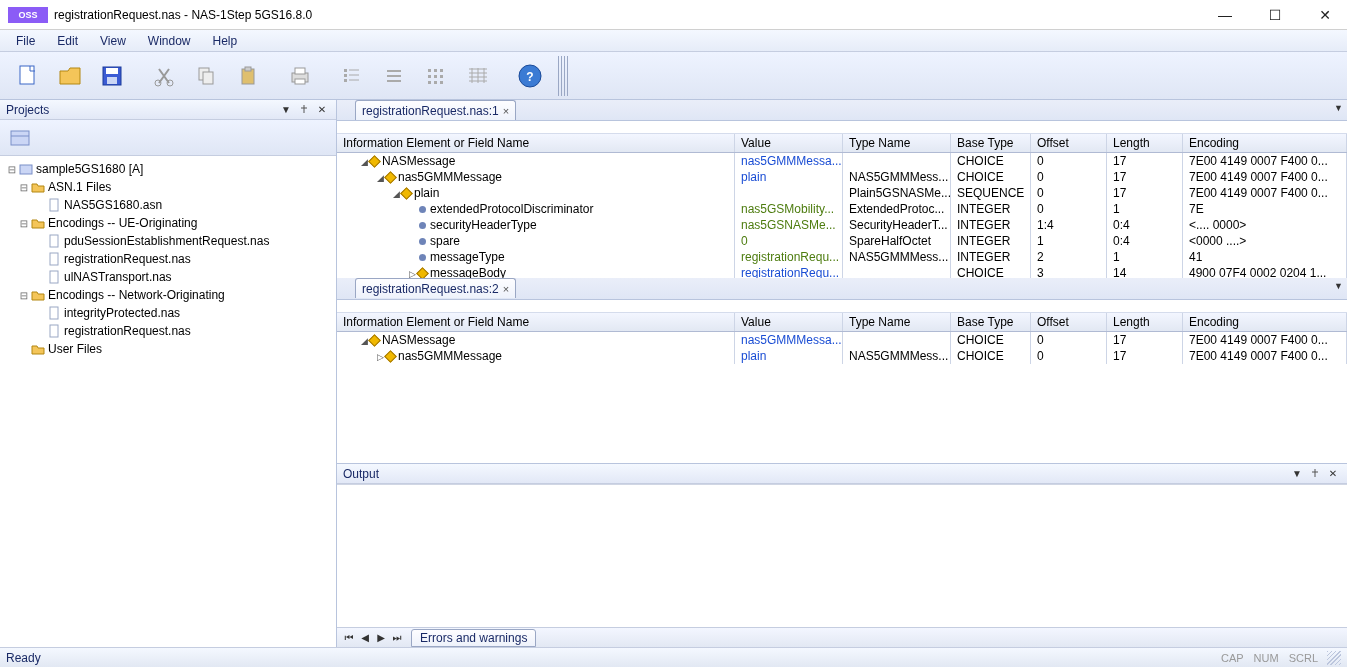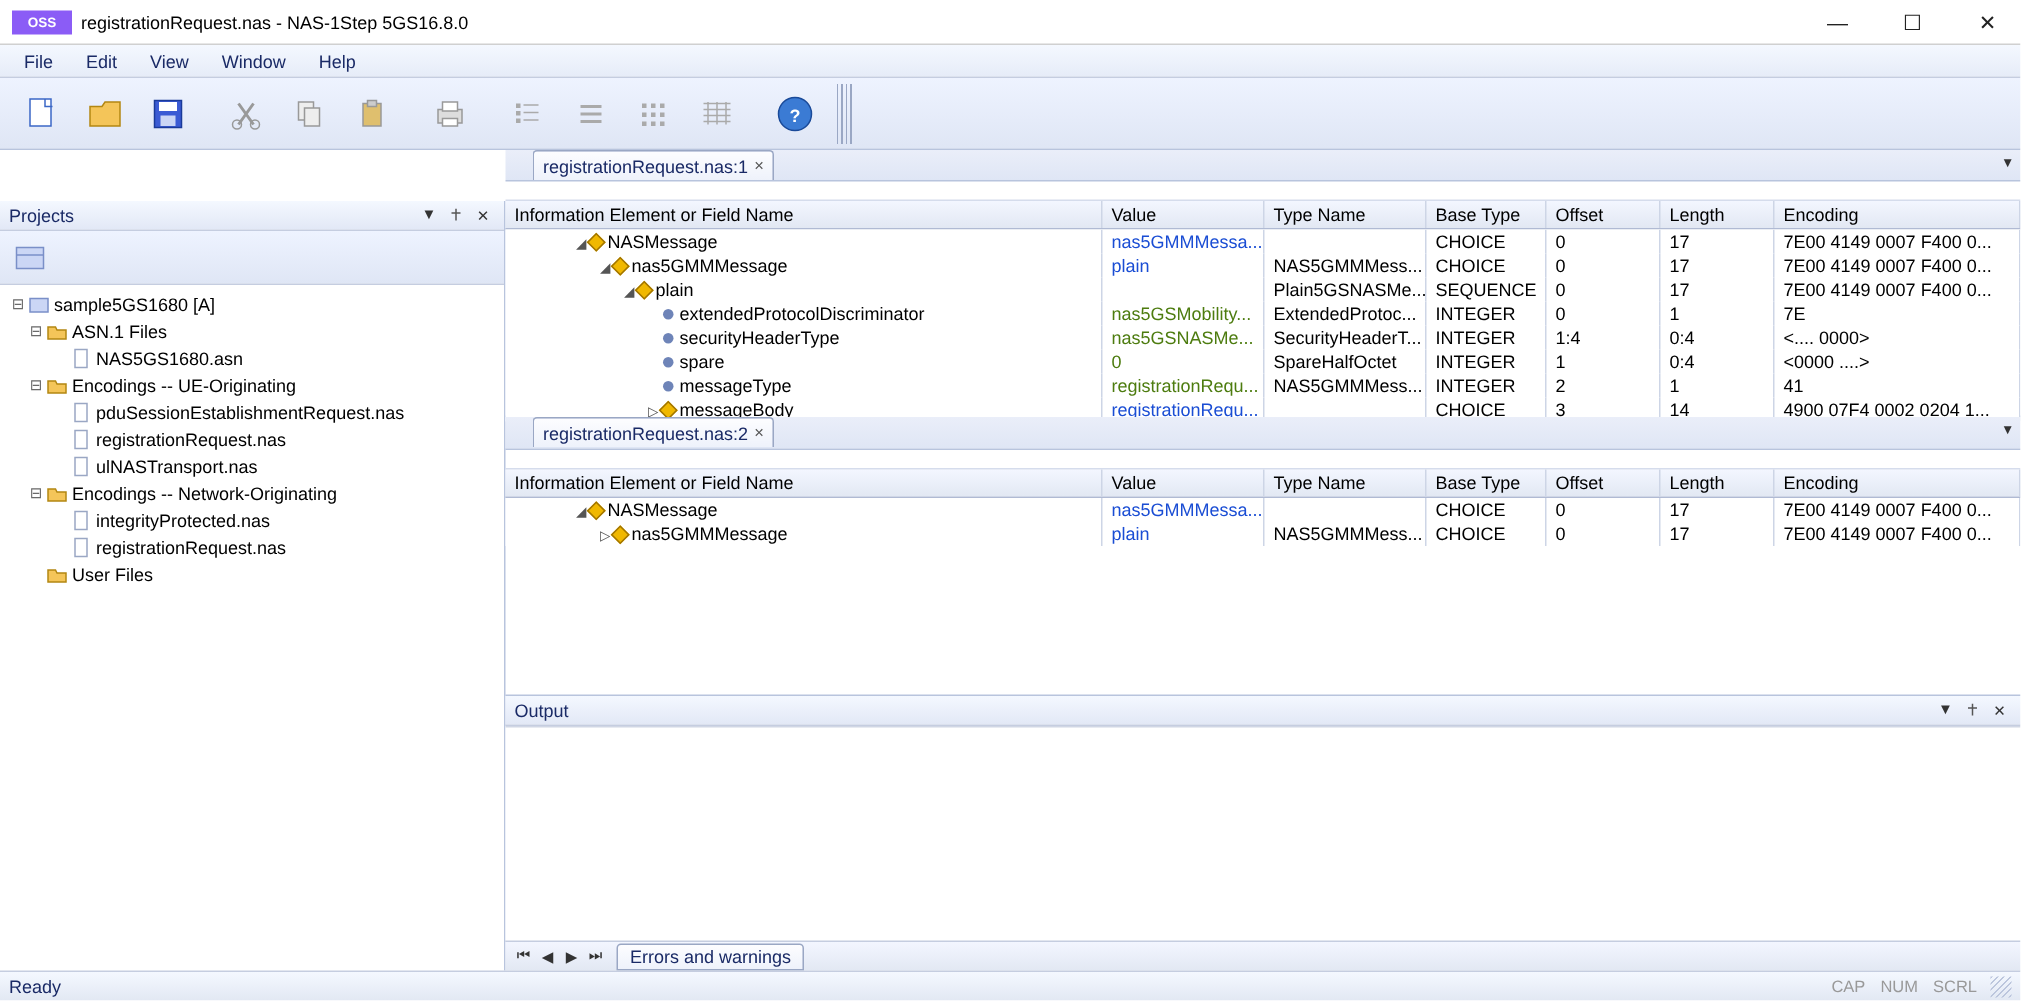--- a/index.html
+++ b/index.html
@@ -14,21 +14,21 @@
 .menubar { height: 22px; background: linear-gradient(#f4f8ff, #e6ecf8); display: flex; align-items: center; padding: 0 6px; gap: 2px; border-bottom: 1px solid #c5cde0; }
 .menubar .menu-item { padding: 2px 10px; color: #1a2a66; cursor: default; }
 
 .toolbar { height: 48px; background: linear-gradient(#eef3ff, #dfe6f5); display: flex; align-items: center; padding: 0 8px; gap: 2px; border-bottom: 1px solid #b8c4dd; }
 .toolbar .tool-btn { width: 40px; height: 40px; display: flex; align-items: center; justify-content: center; border-radius: 3px; }
 .toolbar .sep { width: 8px; }
 .toolbar .drag { width: 10px; height: 40px; background: repeating-linear-gradient(90deg, #9aa7c4 0 1px, transparent 1px 3px); margin-left: 6px; }
 
 .main-area { flex: 1; display: flex; min-height: 0; }
 
-.projects-panel { width: 337px; display: flex; flex-direction: column; border-right: 1px solid #b8c4dd; background: #fff; margin-top: 34px; }
+.projects-panel { width: 337px; display: flex; flex-direction: column; border-right: 1px solid #b8c4dd; background: #fff; }
 .panel-header { height: 20px; background: linear-gradient(#f4f8ff,#e2e8f6); display: flex; align-items: center; padding: 0 6px; border-bottom: 1px solid #c5cde0; }
 .panel-header .label { flex: 1; color: #1a2a66; }
 .panel-header .hdr-btn { width: 16px; height: 16px; margin-left: 2px; display:flex;align-items:center;justify-content:center; font-size:10px; color:#333; }
 .projects-toolbar { height: 36px; background: linear-gradient(#eef3ff,#dfe6f5); display:flex; align-items:center; padding:0 6px; border-bottom:1px solid #c5cde0;}
 .projects-toolbar .pt-btn { width:28px; height:28px; display:flex;align-items:center;justify-content:center;}
 .tree { flex:1; overflow:auto; padding: 4px 0 4px 2px; }
 .tree-row { display:flex; align-items:center; height:18px; padding-left:4px; color:#000; white-space:nowrap; }
 .tree-row .exp { width:12px; text-align:center; color:#6a6a6a; font-size:10px;}
 .tree-row .icon { width:16px; display:flex;align-items:center;justify-content:center; }
 .tree-row .lbl { padding-left:2px; }
@@ -43,21 +43,21 @@
 .tabbar .right-drop { position:absolute; right:4px; top:3px; font-size:9px; color:#333;}
 
 .grid-wrap { display:flex; flex-direction:column;margin-top:12px; }
 .grid-header, .grid-row { display:flex; }
 .grid-header { height:20px; background:linear-gradient(#f3f6ff,#e2e8f3); border-bottom:1px solid #b0bad3; border-top:1px solid #d5dcec;}
 .grid-header .c, .grid-row .c { border-right:1px solid #cdd5e6; padding:2px 6px; overflow:hidden; text-overflow:ellipsis; white-space:nowrap; display:flex; align-items:center; }
 .grid-header .c { color:#000; }
 .c-name{width:398px}.c-val{width:108px}.c-type{width:108px}.c-base{width:80px}.c-off{width:76px}.c-len{width:76px}.c-enc{flex:1}
 .grid-body { background:#fff; overflow:auto; }
 .grid-row { height:16px; font-size:12px; }
-.grid-row .c-name { padding-left:23px; }
+.grid-row .c-name { padding-left:0; }
 .g-exp { width:11px; display:inline-block; text-align:center; color:#555; font-size:9px; vertical-align:middle;}
 .g-icon { display:inline-flex; vertical-align:middle; margin-right:3px;}
 .g-diamond { width:9px; height:9px; background:#f0b800; border:1px solid #a07400; transform:rotate(45deg); display:inline-block;}
 .g-bullet { width:7px; height:7px; background:#6e84b8; border-radius:50%; display:inline-block; margin:0 1px;}
 .val-blue { color:#1a4dd4; }
 .val-gray { color:#4d7c0f; }
 .gi-0{padding-left:22px}.gi-1{padding-left:38px}.gi-2{padding-left:54px}.gi-3{padding-left:70px}
 
 .pane { display:flex; flex-direction:column; border-bottom:1px solid #b8c4dd; }
 .pane1 { height:178px; }

